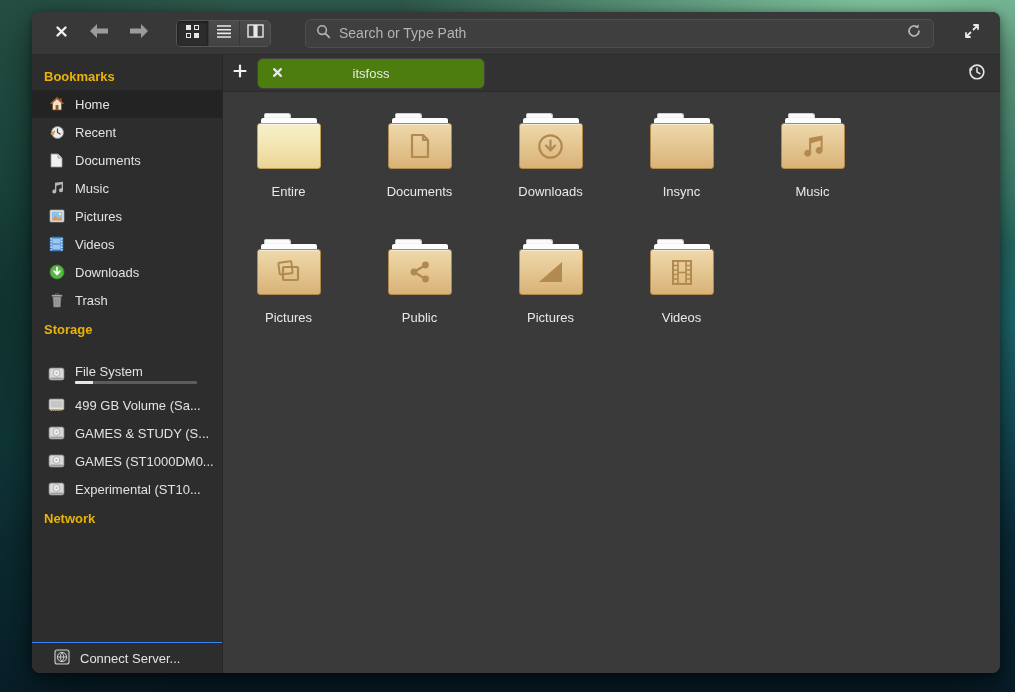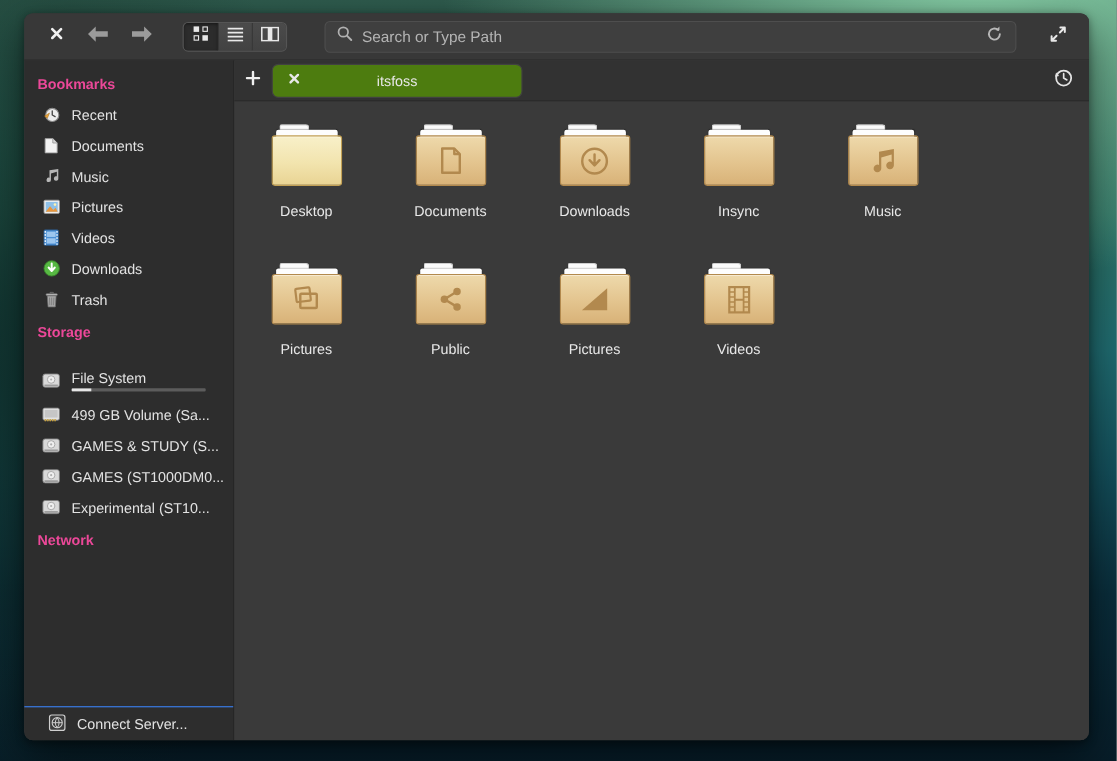--- a/index.html
+++ b/index.html
@@ -6,21 +6,21 @@
   html,body { width:1015px; height:692px; overflow:hidden; font-family:"Liberation Sans", sans-serif; }
   body {
     position:relative;
     background:
       radial-gradient(620px 760px at -4% 45%, rgba(14,40,34,.9) 0%, rgba(14,40,34,0) 60%),
       radial-gradient(900px 520px at 88% -5%, #8ed8ae 0%, rgba(142,216,174,0) 55%),
       linear-gradient(180deg, #2f5c4e 0%, #2e7466 28%, #206d72 46%, #14505c 62%, #0a2e3c 78%, #071d29 100%);
   }
 
   .window {
-    position:absolute; left:22px; top:12px; width:968px; height:661px;
+    position:absolute; left:32px; top:12px; width:968px; height:661px;
     border-radius:8px; overflow:hidden;
     box-shadow:0 14px 42px rgba(0,0,0,.55), 0 2px 8px rgba(0,0,0,.4);
     display:flex; flex-direction:column;
     background:#3a3a3a;
   }
 
   
   .toolbar {
     height:43px; flex:0 0 43px; background:#383838; border-bottom:1px solid #2b2b2b;
     display:flex; align-items:center; padding:0 16px 0 18px;
@@ -50,21 +50,21 @@
   .tb-refresh { width:22px; height:22px; display:flex; align-items:center; justify-content:center; cursor:pointer; }
   .tb-expand { width:24px; height:24px; display:flex; align-items:center; justify-content:center; cursor:pointer; }
 
   
   .body-row { flex:1; display:flex; min-height:0; }
 
   .sidebar {
     width:191px; flex:0 0 191px; background:#2d2d2d; border-right:1px solid #262626;
     display:flex; flex-direction:column; color:#e2e2e2; font-size:13px; padding-top:6px;
   }
-  .side-header { font-weight:bold; color:#ec4899; padding:8px 12px 6px 12px; }
+  .side-header { font-weight:bold; color:#eab308; padding:8px 12px 6px 12px; }
   .side-item {
     height:28px; display:flex; align-items:center; padding-left:16px; gap:10px; cursor:pointer;
     position:relative;
   }
   .side-item.selected { background:#232323; }
   .side-item .s-icon { width:17px; height:17px; display:flex; align-items:center; justify-content:center; flex:0 0 17px; }
   .side-item .s-label-wrap { display:flex; flex-direction:column; }
   .side-item .usage { display:none; }
   .side-item.has-usage { height:34px;margin-top:14px; }
   .side-item.has-usage .usage {
@@ -182,20 +182,34 @@
           </svg></span>
       </div>
   </div>
 
   <div class="body-row">
 
     <div class="sidebar">
       <div class="side-header">Bookmarks</div>
       <div>
 
+      <div class="side-item selected">
+            <span class="s-icon">
+              <svg width="16" height="16" viewBox="0 0 16 16">
+                <path d="M8 1.5L1.5 7.5h2v6.5h9V7.5h2z" fill="#efe3c8" stroke="#7c4a22" stroke-width=".8"></path>
+                <path d="M8 1L1 7.6h2.2L8 3.2l4.8 4.4H15z" fill="#a5542c"></path>
+                <rect x="6.6" y="9" width="2.8" height="5" fill="#8a5a30"></rect>
+                <rect x="11" y="2.2" width="1.6" height="3" fill="#a5542c"></rect>
+              </svg>
+            </span>
+            <span class="s-label-wrap">
+              <span>Home</span>
+
+            </span>
+          </div>
           <div class="side-item">
             <span class="s-icon">
               <svg width="16" height="16" viewBox="0 0 16 16">
                 <circle cx="8.5" cy="8.5" r="6" fill="#ececec" stroke="#8a8a8a"></circle>
                 <path d="M8.5 4.8v3.7l2.6 1.5" stroke="#444" stroke-width="1.2" fill="none" stroke-linecap="round"></path>
                 <path d="M1.5 9.5L6 6.8 4 11.5z" fill="#e8a33d" stroke="#a8741f" stroke-width=".5"></path>
               </svg>
             </span>
             <span class="s-label-wrap">
               <span>Recent</span>
@@ -416,21 +430,21 @@
         <div class="grid">
 
         <div class="cell v-light">
               <div class="folder">
                 <div class="tab"></div>
                 <div class="paper"></div>
                 <div class="fbody">
                   <span class="glyph"></span>
                 </div>
               </div>
-              <div class="flabel">Desktop</div>
+              <div class="flabel">Entire</div>
             </div>
             <div class="cell">
               <div class="folder">
                 <div class="tab"></div>
                 <div class="paper"></div>
                 <div class="fbody">
                   <span class="glyph">
                     <svg width="24" height="26" viewBox="0 0 24 26">
                       <path d="M4 2h11l5 5v17H4z" fill="none" stroke="#b2894e" stroke-width="2.2" stroke-linejoin="round"></path>
                       <path d="M15 2v5h5" fill="none" stroke="#b2894e" stroke-width="2.2" stroke-linejoin="round"></path>

